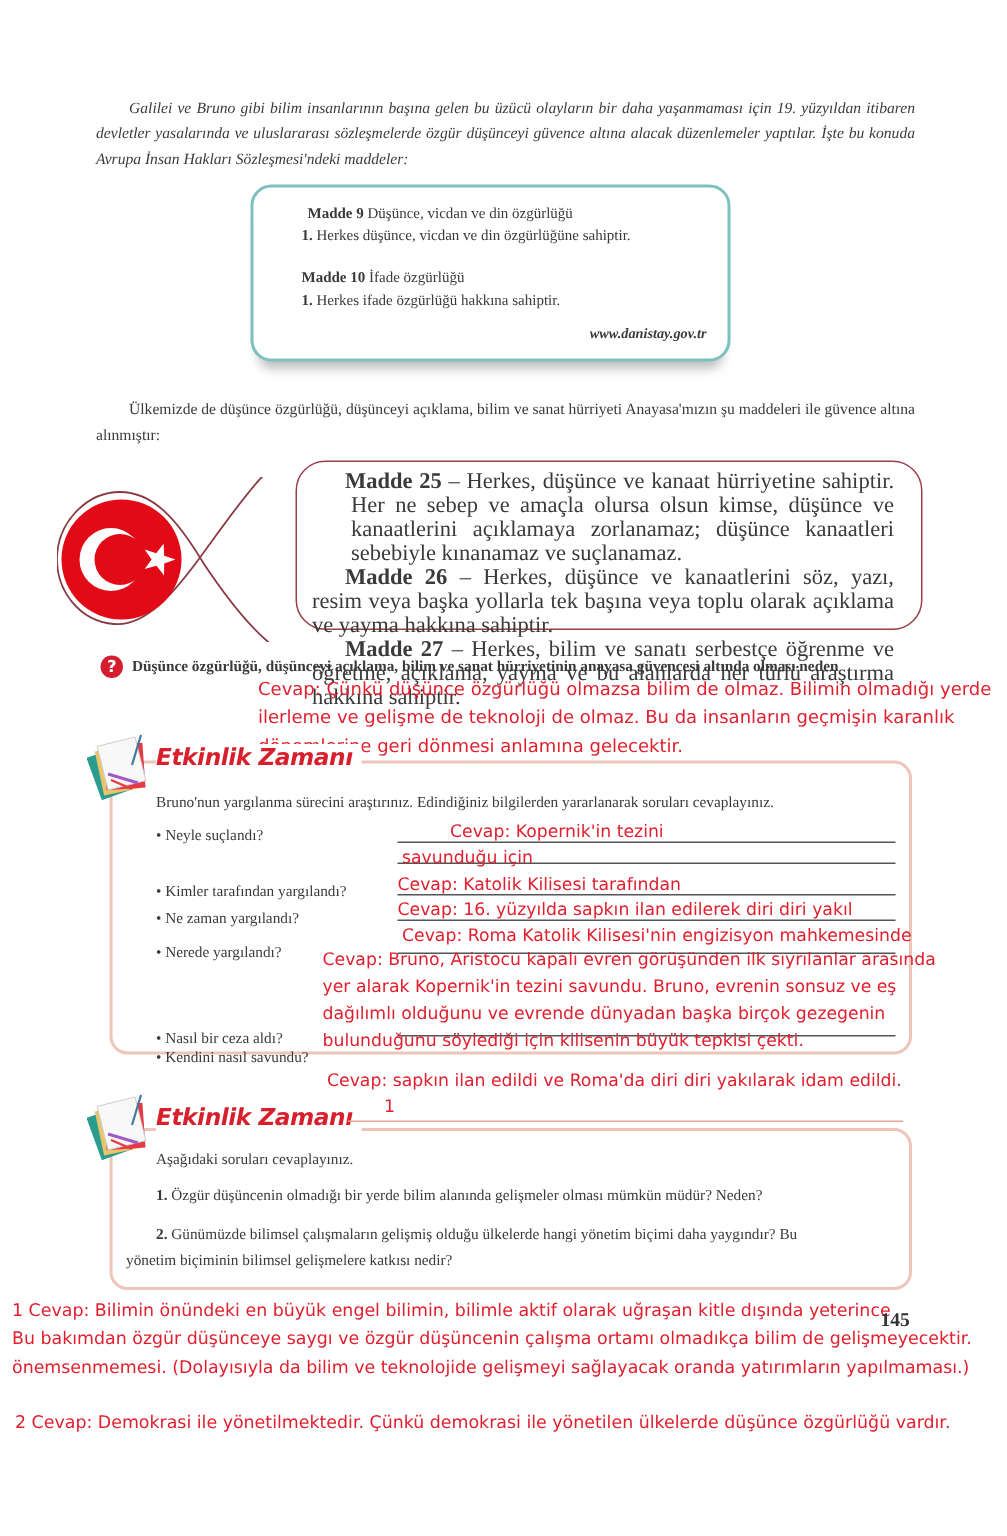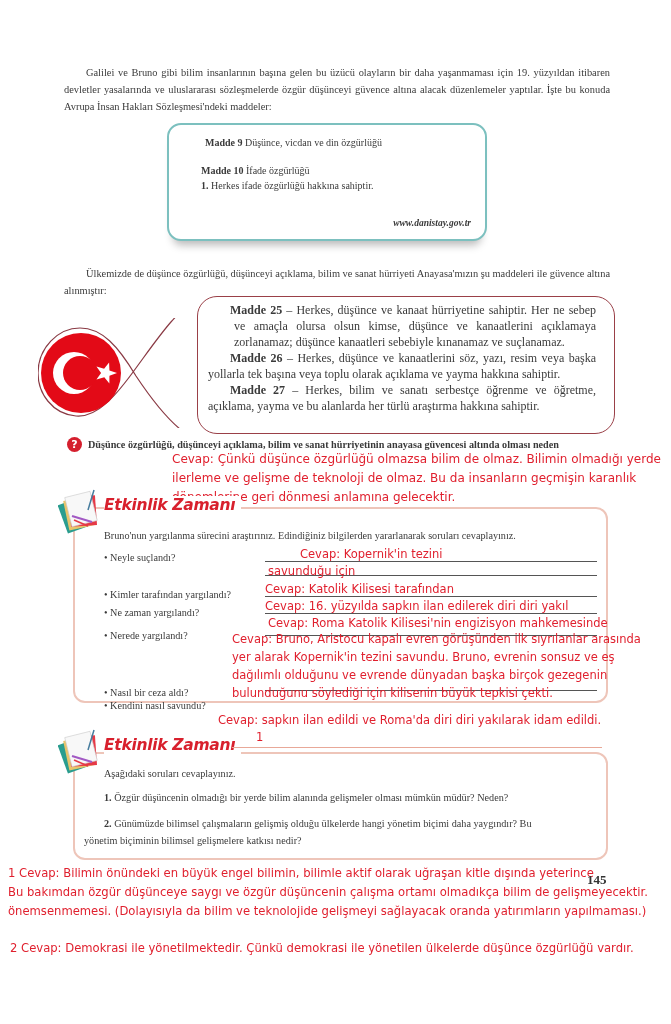--- a/index.html
+++ b/index.html
@@ -20,23 +20,23 @@
     left: 167px; top: 123px; width: 320px; height: 118px;
     border: 2px solid #7cc0bf; border-radius: 14px; background: #fff;
     box-shadow: 0 10px 8px -6px rgba(0,0,0,0.28);
     padding: 10px 18px 0 32px; font-size: 10px; line-height: 15px;
   }
   .echr-box b { font-weight: bold; }
   .echr-src { position: absolute; right: 14px; bottom: 8px; font-style: italic; font-weight: bold; font-size: 9.5px; }
 
   
   .const-bubble {
-    left: 197px; top: 296px; width: 418px; height: 138px;
+    left: 197px; top: 307px; width: 418px; height: 113px;
     border: 1.3px solid #9a4048; border-radius: 20px 20px 20px 20px; background: #fff;
-    padding: 5px 18px 0 36px; font-size: 12px; line-height: 16px;
+    padding: 5px 18px 0 36px; font-size: 15px; line-height: 16px;
   }
   .flag-outline { left: 38px; top: 318px; }
 
   
   .q-icon {
     left: 67px; top: 437px; width: 15px; height: 15px; border-radius: 50%;
     background: #d51f2e; color: #fff; font-family: "DejaVu Sans", sans-serif; font-weight: bold;
     font-size: 11px; line-height: 15px; text-align: center;
   }
   .q-text { left: 88px; top: 436px; font-size: 10.2px; line-height: 17px; font-weight: bold; color: #3a3a3a; }
@@ -50,24 +50,25 @@
   .act-line { height: 1.3px; background: #e8a898; }
   .book-icon { width: 48px; height: 46px; }
 
   .bullet-q { font-size: 10.2px; color: #3a3a3a; }
   .ans-line { height: 1px; background: #555; }
   .page-num { font-family: "Liberation Serif", serif; font-weight: bold; font-size: 13px; color: #333; }
 </style>
 </head>
 <body>
 
-<div class="abs serif para indent" style="left:64px; top:64px; width:546px; text-align:justify;">Galilei ve Bruno gibi bilim insanlarının başına gelen bu üzücü olayların bir daha yaşanmaması için 19. yüzyıldan itibaren devletler yasalarında ve uluslararası sözleşmelerde özgür düşünceyi güvence altına alacak düzenlemeler yaptılar. İşte bu konuda Avrupa İnsan Hakları Sözleşmesi'ndeki maddeler:</div>
+<div class="abs serif para indent" style="left:64px; top:64px; width:546px; text-align:justify;font-style:italic;">Galilei ve Bruno gibi bilim insanlarının başına gelen bu üzücü olayların bir daha yaşanmaması için 19. yüzyıldan itibaren devletler yasalarında ve uluslararası sözleşmelerde özgür düşünceyi güvence altına alacak düzenlemeler yaptılar. İşte bu konuda Avrupa İnsan Hakları Sözleşmesi'ndeki maddeler:</div>
 
 <div class="abs echr-box serif">
   <div style="padding-left:4px;"><b>Madde 9</b><span> Düşünce, vicdan ve din özgürlüğü</span></div>
+  <div><b>1.</b><span> Herkes düşünce, vicdan ve din özgürlüğüne sahiptir.</span></div>
   <div style="height:13px;"></div>
   <div><b>Madde 10</b><span> İfade özgürlüğü</span></div>
   <div><b>1.</b><span> Herkes ifade özgürlüğü hakkına sahiptir.</span></div>
   <div class="echr-src">www.danistay.gov.tr</div>
 </div>
 
 <div class="abs serif para indent" style="left:64px; top:265px; width:546px; text-align:justify;">Ülkemizde de düşünce özgürlüğü, düşünceyi açıklama, bilim ve sanat hürriyeti Anayasa'mızın şu maddeleri ile güvence altına alınmıştır:</div>
 
 <svg class="abs flag-outline" width="170" height="110" viewBox="0 0 170 110">
   <path d="M 160 -18 C 140 -10, 120 20, 98 50 C 80 75, 60 100, 38 98 C 14 96, 0 75, 0 55 C 0 30, 20 10, 42 10 C 64 10, 80 28, 98 58 C 118 88, 140 115, 160 122" fill="none" stroke="#8a3a44" stroke-width="1.2"></path>
@@ -121,21 +122,21 @@
 <div class="abs ans-line" style="left:265px; top:596px; width:332px;"></div>
 <div class="abs ans-line" style="left:265px; top:613px; width:332px;"></div>
 <div class="abs ans-line" style="left:265px; top:635px; width:332px;"></div>
 <div class="abs ans-line" style="left:265px; top:690px; width:332px;"></div>
 
 <div class="abs red red-ans" style="left:268px; top:545px;margin-left:32px;">Cevap: Kopernik'in tezini</div>
 <div class="abs red red-ans" style="left:268px; top:562px;">savunduğu için</div>
 <div class="abs red red-ans" style="left:265px; top:580px;">Cevap: Katolik Kilisesi tarafından</div>
 <div class="abs red red-ans" style="left:265px; top:597px; white-space:nowrap;">Cevap: 16. yüzyılda  sapkın ilan edilerek diri diri yakıl</div>
 <div class="abs red red-ans" style="left:268px; top:614px; white-space:nowrap;">Cevap: Roma Katolik Kilisesi'nin engizisyon mahkemesinde</div>
-<div class="abs red red-ans" style="left:215px; top:630px; white-space:nowrap;margin-left:17px;">
+<div class="abs red red-ans" style="left:215px; top:630px; white-space:nowrap;">
   <div>Cevap: Bruno, Aristocu kapalı evren görüşünden ilk sıyrılanlar arasında</div>
   <div>yer alarak Kopernik'in tezini savundu. Bruno, evrenin sonsuz ve eş</div>
   <div>dağılımlı olduğunu ve evrende dünyadan başka birçok gezegenin</div>
   <div>bulunduğunu söylediği için kilisenin büyük tepkisi çekti.</div>
 </div>
 <div class="abs red red-ans" style="left:218px; top:711px; white-space:nowrap;">Cevap: sapkın ilan edildi ve Roma'da diri diri yakılarak idam edildi.</div>
 <div class="abs red red-ans" style="left:256px; top:728px;">1</div>
 
 <div class="abs act-box" style="left:73px; top:752px; width:535px; height:108px;"></div>
 <svg class="abs book-icon" style="left:58px; top:728px;" viewBox="0 0 48 46">

